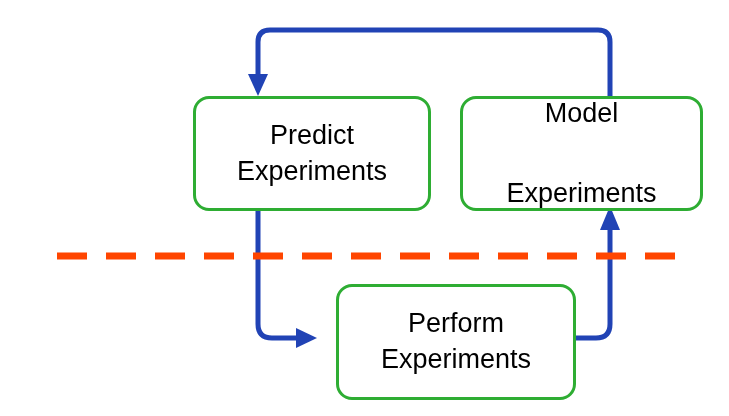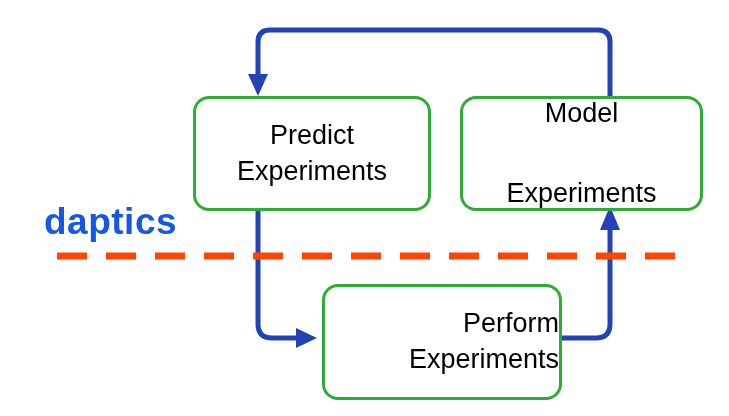--- a/index.html
+++ b/index.html
@@ -31,21 +31,21 @@
     flex-direction: column;
     align-items: center;
     justify-content: center;
     font-size: 27px;
     line-height: 1.32;
     color: #000000;
     text-align: center;
   }
   .box-predict { left: 193px; top: 96px;  width: 232px; height: 109px; }
   .box-model   { left: 460px; top: 96px;  width: 237px; height: 109px; }
-  .box-perform { left: 322px; top: 284px; width: 234px; height: 110px; align-items: flex-end; }
+  .box-perform { left: 336px; top: 284px; width: 234px; height: 110px; }
   .logo {
     position: absolute;
     left: 44px;
     top: 201px;
     font-size: 37px;
     font-weight: 700;
     letter-spacing: 0.5px;
     color: #1657e6;
   }
 </style>
@@ -76,15 +76,14 @@
   <div class="box box-model" style="border-color: rgb(46, 173, 51); color: rgb(0, 0, 0); gap: 44px;">
     <span>Model</span>
     <span>Experiments</span>
   </div>
 
   <div class="box box-perform" style="border-color: rgb(46, 173, 51); color: rgb(0, 0, 0);">
     <span>Perform</span>
     <span>Experiments</span>
   </div>
 
-  <div class="logo" style="color: rgb(22, 87, 230);">daptics</div>
 
 </div>
 
 </body></html>

